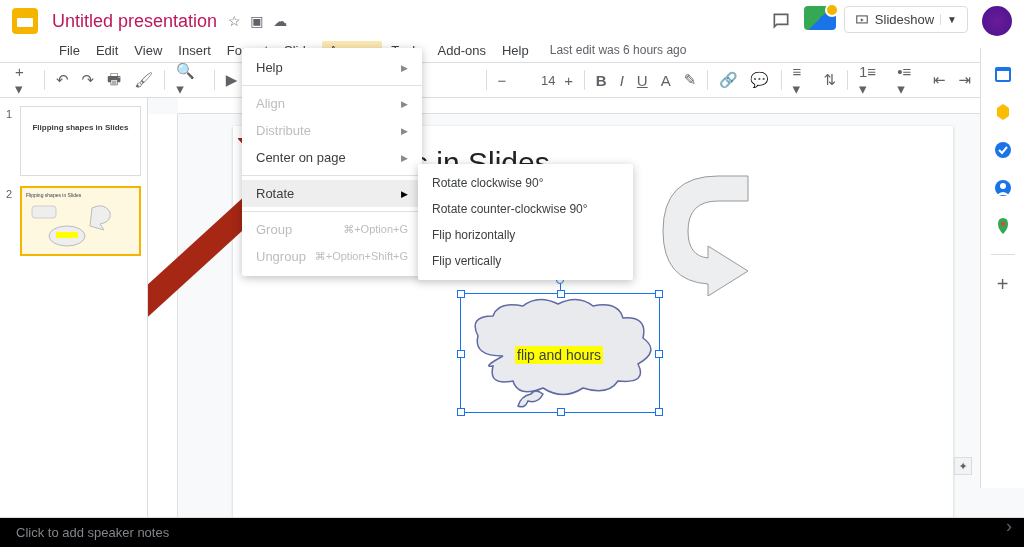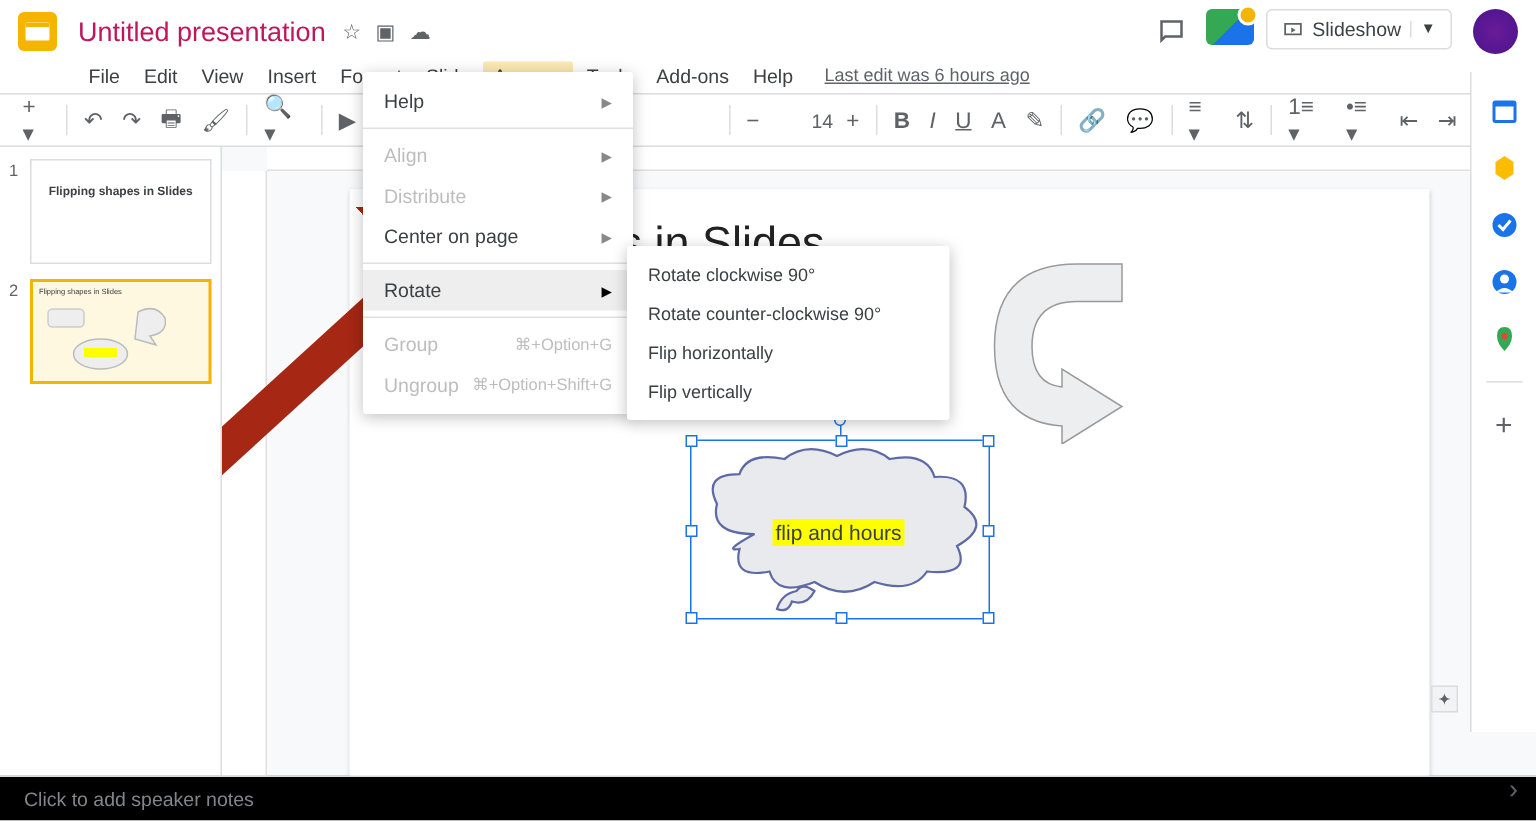--- a/index.html
+++ b/index.html
@@ -13,21 +13,21 @@
   .top-icons { display:flex; align-items:flex-start; gap:8px; }
   .circle-btn { width: 30px; height: 30px; border-radius: 50%; display:flex; align-items:center; justify-content:center; cursor:pointer;}
   .meet-badge { width:32px; height:24px; background: linear-gradient(135deg,#34a853 50%,#1a73e8 50%); border-radius:4px; position:relative;}
   .meet-badge::after { content:""; position:absolute; top:-3px; right:-3px; width:10px; height:10px; background:#f4b400; border-radius:50%; border:2px solid #fff;}
   .slideshow-btn { border:1px solid #dadce0; border-radius:4px; padding:5px 10px; display:flex; align-items:center; gap:6px; font-size:13px; cursor:pointer;}
   .share-btn { background:#fbbc04; border-radius:4px; padding:6px 14px; font-weight:600; font-size:13px; cursor:pointer; display:flex; align-items:center; gap:6px;}
   .avatar { width:30px; height:30px; border-radius:50%; background: radial-gradient(circle,#6a1b9a,#4a148c); margin-left:6px;}
   .menubar { display:flex; align-items:center; padding: 0 12px 0 52px; height:24px; font-size:13px; gap:2px;}
   .menu-item { padding: 2px 7px; cursor:pointer; border-radius:2px;}
   .menu-item.active { background:#fce8b2;}
-  .last-edit { margin-left:12px; color:#5f6368; text-decoration:underline; font-size:12px; cursor:pointer;}
+  .last-edit { margin-left:12px; color:#5f6368; font-size:12px; cursor:pointer;}
   .toolbar { display:flex; align-items:center; border-top:1px solid #dadce0; border-bottom:1px solid #dadce0; padding:4px 10px; height:36px; gap:3px; font-size:13px; color:#5f6368;}
   .tb-btn { padding:4px 5px; cursor:pointer; border-radius:2px; font-size:15px;}
   .tb-sep { width:1px; height:20px; background:#dadce0; margin:0 3px;}
   .tb-font { width:18px; text-align:center;margin-left:26px;}
   .main { display:flex; height: 419px; }
   .filmstrip { width:148px; border-right:1px solid #dadce0; padding:8px 6px; background:#fff; overflow:hidden;}
   .thumb-row { display:flex; align-items:flex-start; gap:4px; margin-bottom:10px;}
   .thumb-num { font-size:11px; color:#5f6368; padding-top:2px; width:10px;}
   .thumb { width:122px; height:70px; border:1px solid #dadce0; background:#fff; position:relative; cursor:pointer;}
   .thumb.selected { border:2px solid #f4b400; background:#fff8e1;}

